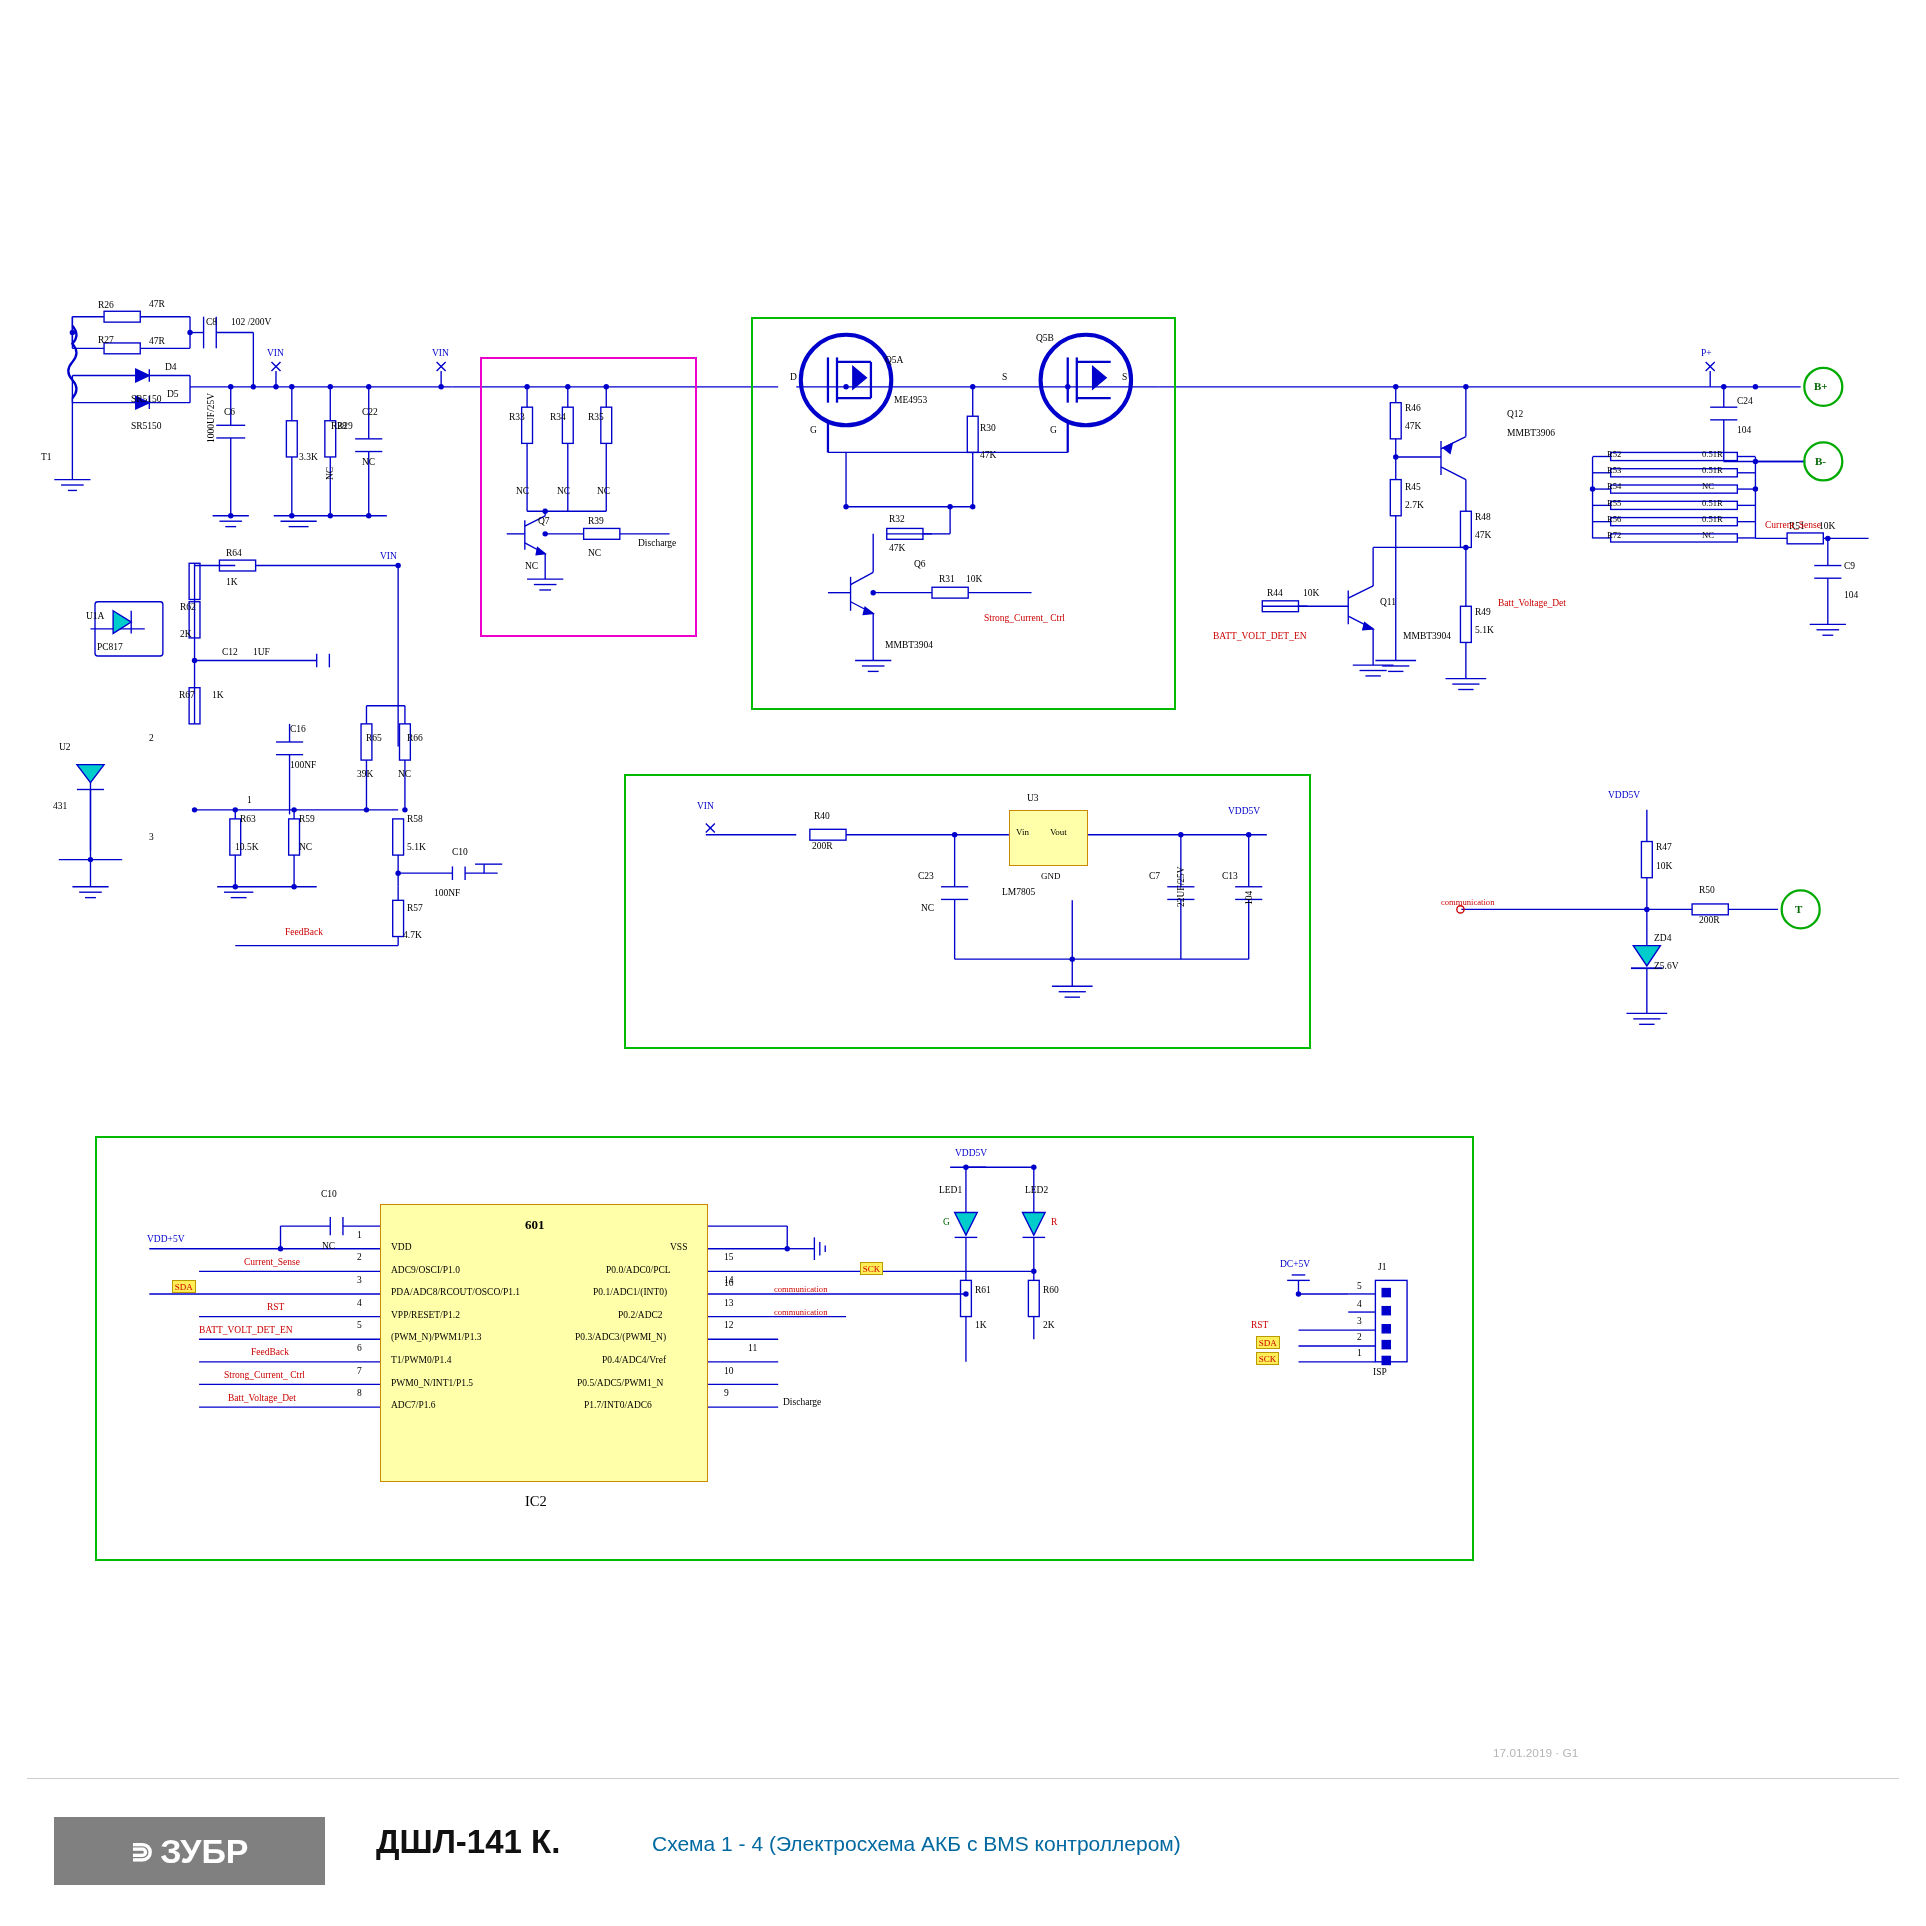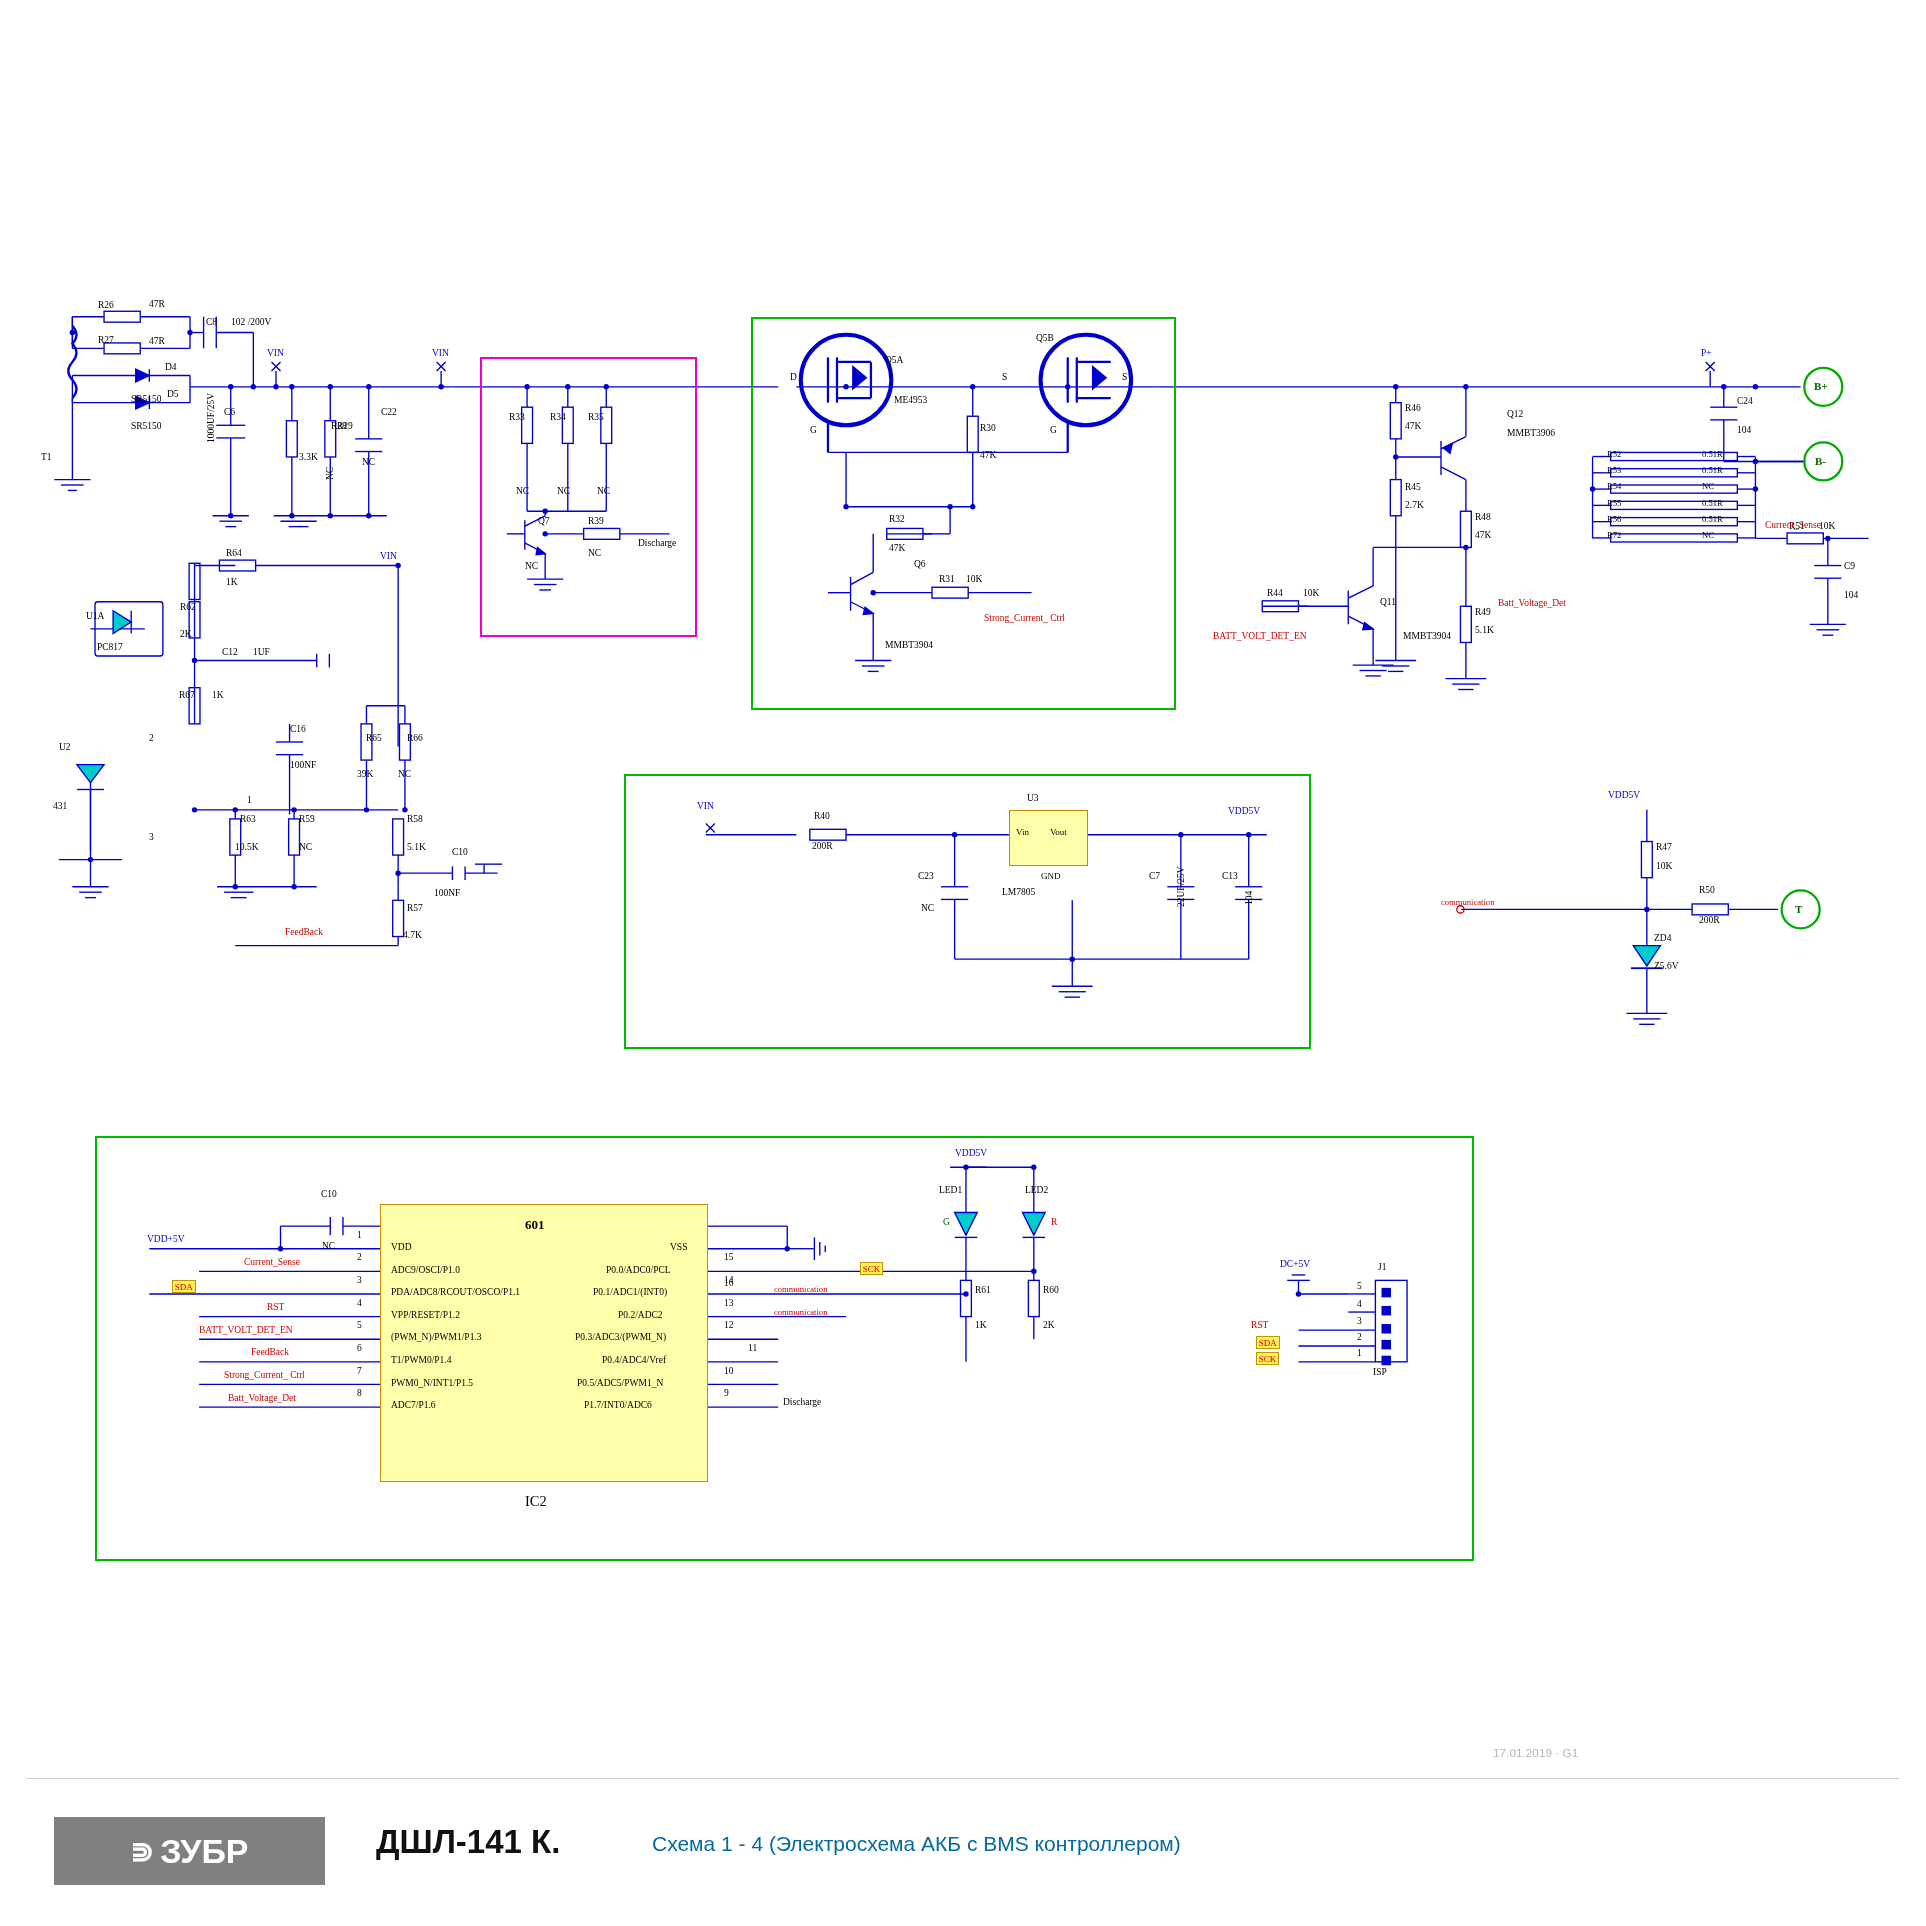--- a/index.html
+++ b/index.html
@@ -514,21 +514,21 @@
   <div class="lbl blk" style="left:165px;top:362px;">D4</div>
   <div class="lbl blk" style="left:131px;top:394px;">SR5150</div>
   <div class="lbl blk" style="left:167px;top:389px;">D5</div>
   <div class="lbl blk" style="left:131px;top:421px;">SR5150</div>
   <div class="lbl blk" style="left:224px;top:407px;">C6</div>
   <div class="lbl blk" style="left:206px;top:443px;transform:rotate(-90deg);transform-origin:left top;">1000UF/25V</div>
   <div class="lbl blk" style="left:299px;top:421px;padding-left:32px;">R28</div>
   <div class="lbl blk" style="left:299px;top:452px;">3.3K</div>
   <div class="lbl blk" style="left:337px;top:421px;">R29</div>
   <div class="lbl blk" style="left:325px;top:480px;transform:rotate(-90deg);transform-origin:left top;">NC</div>
-  <div class="lbl blk" style="left:381px;top:407px;">C22</div>
+  <div class="lbl blk" style="left:362px;top:407px;">C22</div>
   <div class="lbl blk" style="left:362px;top:457px;">NC</div>
   <div class="lbl blk" style="left:41px;top:452px;">T1</div>
   <div class="lbl" style="left:267px;top:348px;">VIN</div>
   <div class="lbl" style="left:432px;top:348px;">VIN</div>
 
   <div class="lbl blk" style="left:509px;top:412px;">R33</div>
   <div class="lbl blk" style="left:516px;top:486px;">NC</div>
   <div class="lbl blk" style="left:550px;top:412px;">R34</div>
   <div class="lbl blk" style="left:557px;top:486px;">NC</div>
   <div class="lbl blk" style="left:588px;top:412px;">R35</div>

